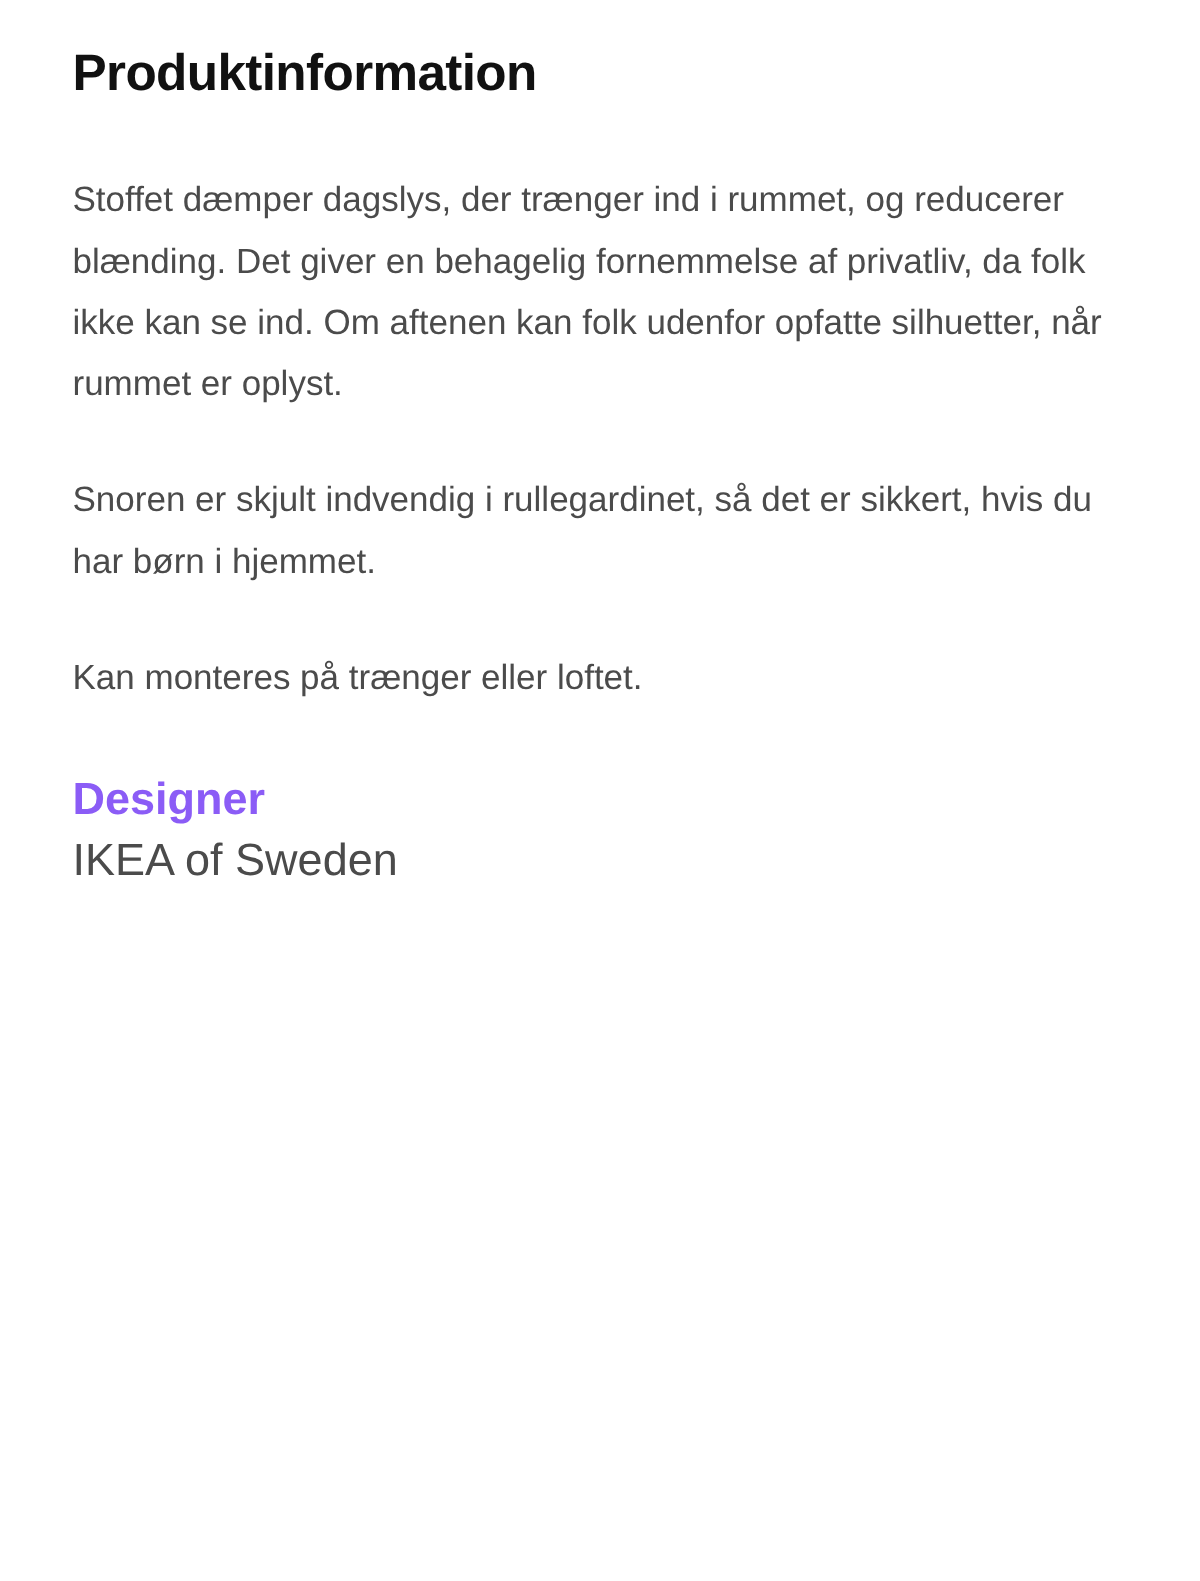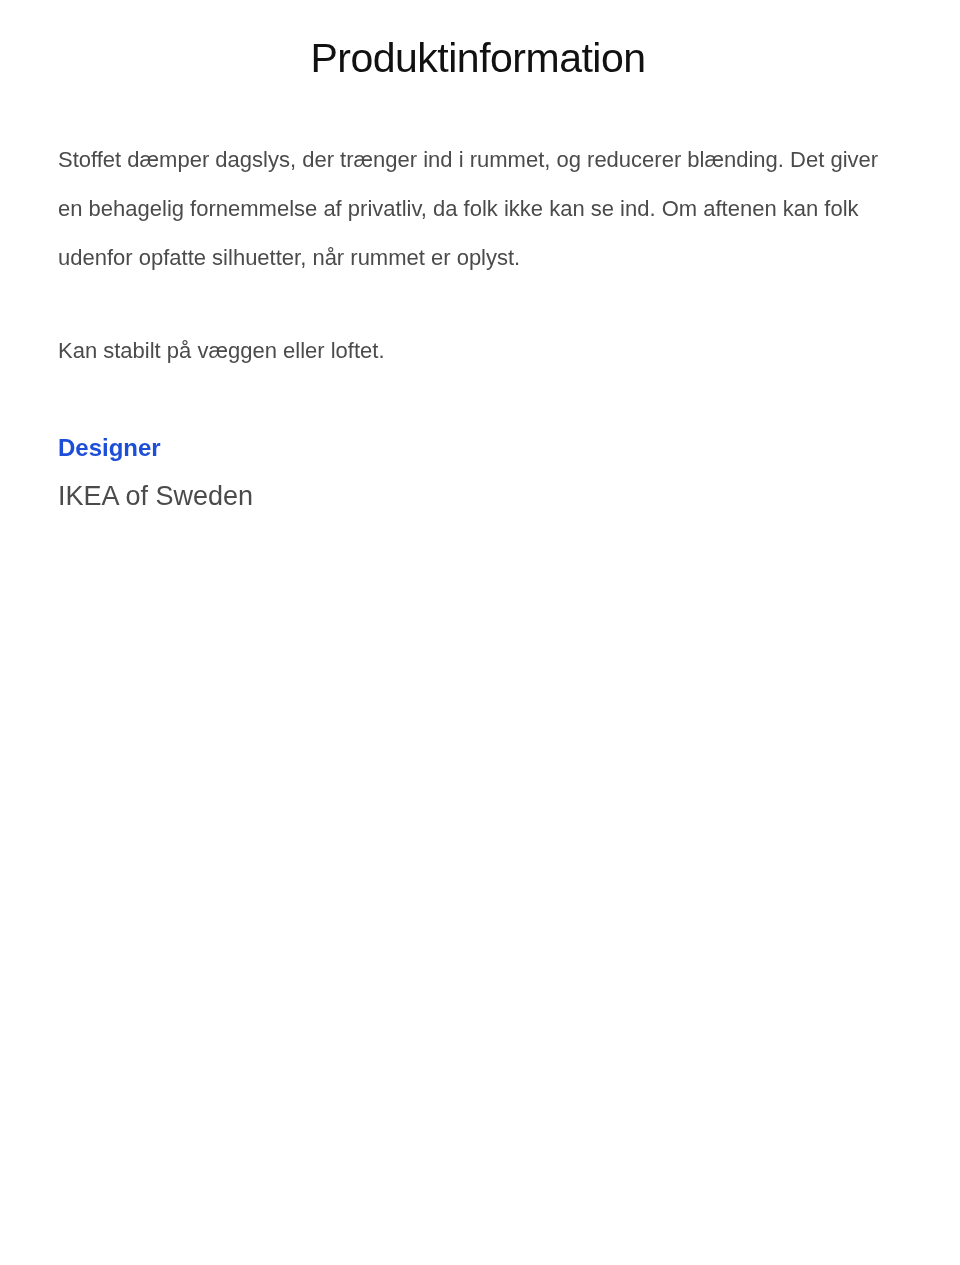--- a/index.html
+++ b/index.html
@@ -12,61 +12,61 @@
     width: 960px;
     height: 1265px;
     font-family: "Liberation Sans", sans-serif;
     overflow: hidden;
   }
   .product-info {
     padding: 36px 62px 0 58px;
   }
   .page-title {
     font-size: 41px;
-    font-weight: 400;
+    font-weight: 700;
     color: #111111;
     letter-spacing: -0.5px;
     margin: 0 0 54px 0;
     line-height: 1.1;
-    text-align: center;
   }
   .body-paragraph {
-    font-size: 22px;
+    font-size: 28px;
     line-height: 49px;
     color: #4b4b4b;
     margin: 0 0 44px 0;
     max-width: 842px;
   }
   .designer-block {
     margin-top: 48px;
   }
   .designer-heading {
-    font-size: 24px;
+    font-size: 36px;
     line-height: 49px;
     font-weight: 700;
-    color: #1d4ed8;
+    color: #8b5cf6;
     margin: 0;
   }
   .designer-name {
-    font-size: 27px;
+    font-size: 36px;
     line-height: 49px;
     color: #4b4b4b;
     margin: 0;
   }
 </style>
 </head>
 <body>
 
 <main class="product-info">
   <h1 class="page-title">Produktinformation</h1>
 
   <p class="body-paragraph">Stoffet dæmper dagslys, der trænger ind i rummet, og reducerer blænding. Det giver en behagelig fornemmelse af privatliv, da folk ikke kan se ind. Om aftenen kan folk udenfor opfatte silhuetter, når rummet er oplyst.</p>
 
 
+  <p class="body-paragraph">Snoren er skjult indvendig i rullegardinet, så det er sikkert, hvis du har børn i hjemmet.</p>
 
-  <p class="body-paragraph">Kan stabilt på væggen eller loftet.</p>
+  <p class="body-paragraph">Kan monteres på trænger eller loftet.</p>
 
 
   <div class="designer-block">
     <p class="designer-heading">Designer</p>
     <p class="designer-name">IKEA of Sweden</p>
   </div>
 </main>
 
 </body></html>

